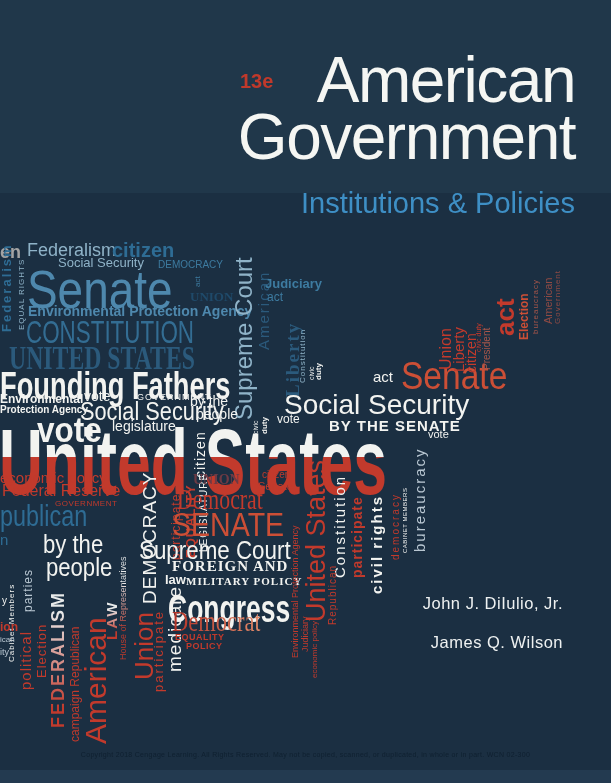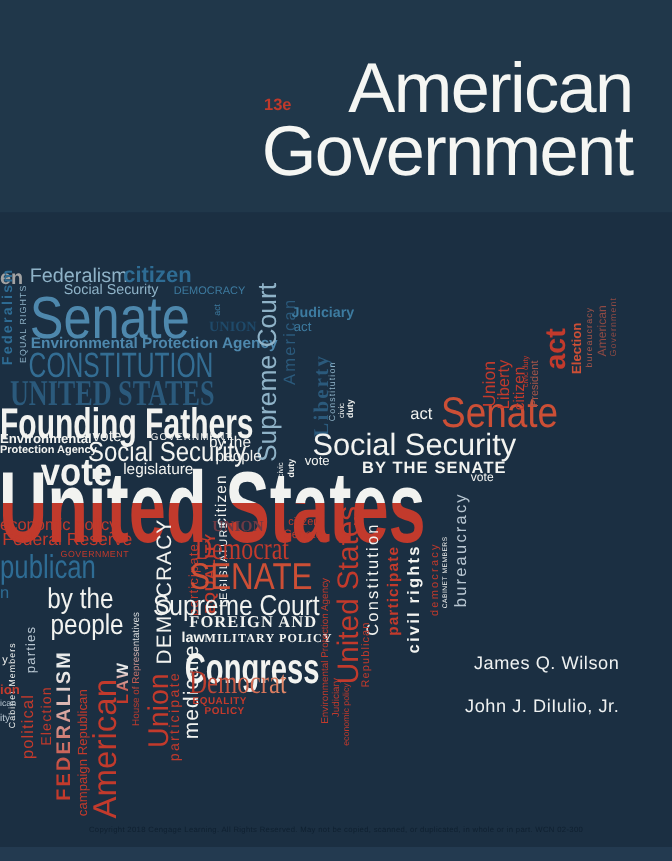--- a/index.html
+++ b/index.html
@@ -2,21 +2,21 @@
 <html><head>
 <meta charset="utf-8">
 <style>
   html,body{margin:0;padding:0;background:#111;}
   .cover{position:relative;width:611px;height:783px;overflow:hidden;
          background:#1b2f42;font-family:"Liberation Sans",sans-serif;}
   .band-top{position:absolute;left:0;top:0;width:611px;height:193px;background:#20374a;}
   .band-footer{position:absolute;left:0;top:770px;width:611px;height:13px;background:#233a50;}
   .title-block{position:absolute;top:52px;right:36px;text-align:right;}
   .title-line{font-size:64px;line-height:57px;color:#f5f6f3;letter-spacing:-1.5px;font-weight:400;}
-  .edition{position:absolute;left:240px;top:87px;font-size:15px;font-weight:bold;color:#c0392b;}
+  .edition{position:absolute;left:240px;top:70px;font-size:20px;font-weight:bold;color:#c0392b;}
   .subtitle{font-size:29px;line-height:30px;margin-top:22px;color:#3e8fc5;}
   .version{font-size:21px;line-height:22px;margin-top:7px;font-weight:bold;color:#e8923c;}
   .wordcloud{position:absolute;left:0;top:0;width:611px;height:783px;}
   .wcw{position:absolute;line-height:1;white-space:nowrap;transform-origin:0 0;
        font-family:"Liberation Sans",sans-serif;}
   .authors{position:absolute;top:584px;right:48px;text-align:right;}
   .authors div{font-size:16.5px;line-height:39px;color:#eef1f1;letter-spacing:0.5px;}
   .copyright{position:absolute;left:0;top:751px;width:611px;text-align:center;
              font-size:7px;letter-spacing:0.3px;color:#0f2030;}
 </style>
@@ -25,20 +25,21 @@
 
 <div class="cover">
   <div class="band-top"></div>
   <div class="band-footer"></div>
 
   <span class="edition">13e</span>
 
   <div class="title-block">
     <div class="title-line">American</div>
     <div class="title-line">Government</div>
+    <div class="subtitle">Institutions &amp; Policies</div>
   </div>
 
   <div class="wordcloud">
       <span class="wcw" style="left: 0px; top: 243px; font-size: 18px; color: #a3a3a3; font-weight: 700;">en</span>
       <span class="wcw" style="left: 27px; top: 241px; font-size: 18px; color: rgb(143, 179, 200);">Federalism</span>
       <span class="wcw" style="left: 112px; top: 240px; font-size: 20px; color: rgb(46, 108, 148); font-weight: 700;">citizen</span>
       <span class="wcw" style="left: 0px; top: 332px; font-size: 13px; color: rgb(46, 108, 148); font-weight: 700; letter-spacing: 2px; transform: rotate(-90deg);">Federalism</span>
       <span class="wcw" style="left: 18px; top: 330px; font-size: 8px; color: rgb(143, 179, 200); letter-spacing: 1px; transform: rotate(-90deg);">EQUAL RIGHTS</span>
       <span class="wcw" style="left: 58px; top: 256px; font-size: 13px; color: rgb(143, 179, 200);">Social Security</span>
       <span class="wcw" style="left: 158px; top: 260px; font-size: 10px; color: rgb(61, 123, 160);">DEMOCRACY</span>
@@ -133,18 +134,18 @@
       <span class="wcw" style="left: 303px; top: 622px; font-size: 27px; color: rgb(194, 58, 44); transform: rotate(-90deg);">United States</span>
       <span class="wcw" style="left: 332px; top: 578px; font-size: 15px; color: rgb(242, 243, 240); letter-spacing: 2px; transform: rotate(-90deg);">Constitution</span>
       <span class="wcw" style="left: 328px; top: 625px; font-size: 10px; color: rgb(194, 58, 44); letter-spacing: 1px; transform: rotate(-90deg);">Republican</span>
       <span class="wcw" style="left: 350px; top: 578px; font-size: 14px; color: rgb(194, 58, 44); font-weight: 700; letter-spacing: 1px; transform: rotate(-90deg);">participate</span>
       <span class="wcw" style="left: 369px; top: 594px; font-size: 15px; color: rgb(242, 243, 240); font-weight: 700; letter-spacing: 2px; transform: rotate(-90deg);">civil rights</span>
       <span class="wcw" style="left: 391px; top: 560px; font-size: 10px; color: rgb(194, 58, 44); letter-spacing: 2px; transform: rotate(-90deg);">democracy</span>
       <span class="wcw" style="left: 402px; top: 553px; font-size: 6px; color: rgb(242, 243, 240); letter-spacing: 0.5px; transform: rotate(-90deg);">CABINET MEMBERS</span>
     </div>
 
   <div class="authors">
+    <div>John J. DiIulio, Jr.</div>
     <div>James Q. Wilson</div>
-    <div>John J. DiIulio, Jr.</div>
   </div>
 
   <div class="copyright">Copyright 2018 Cengage Learning. All Rights Reserved. May not be copied, scanned, or duplicated, in whole or in part.  WCN 02-300</div>
 </div>
 
 </body></html>

